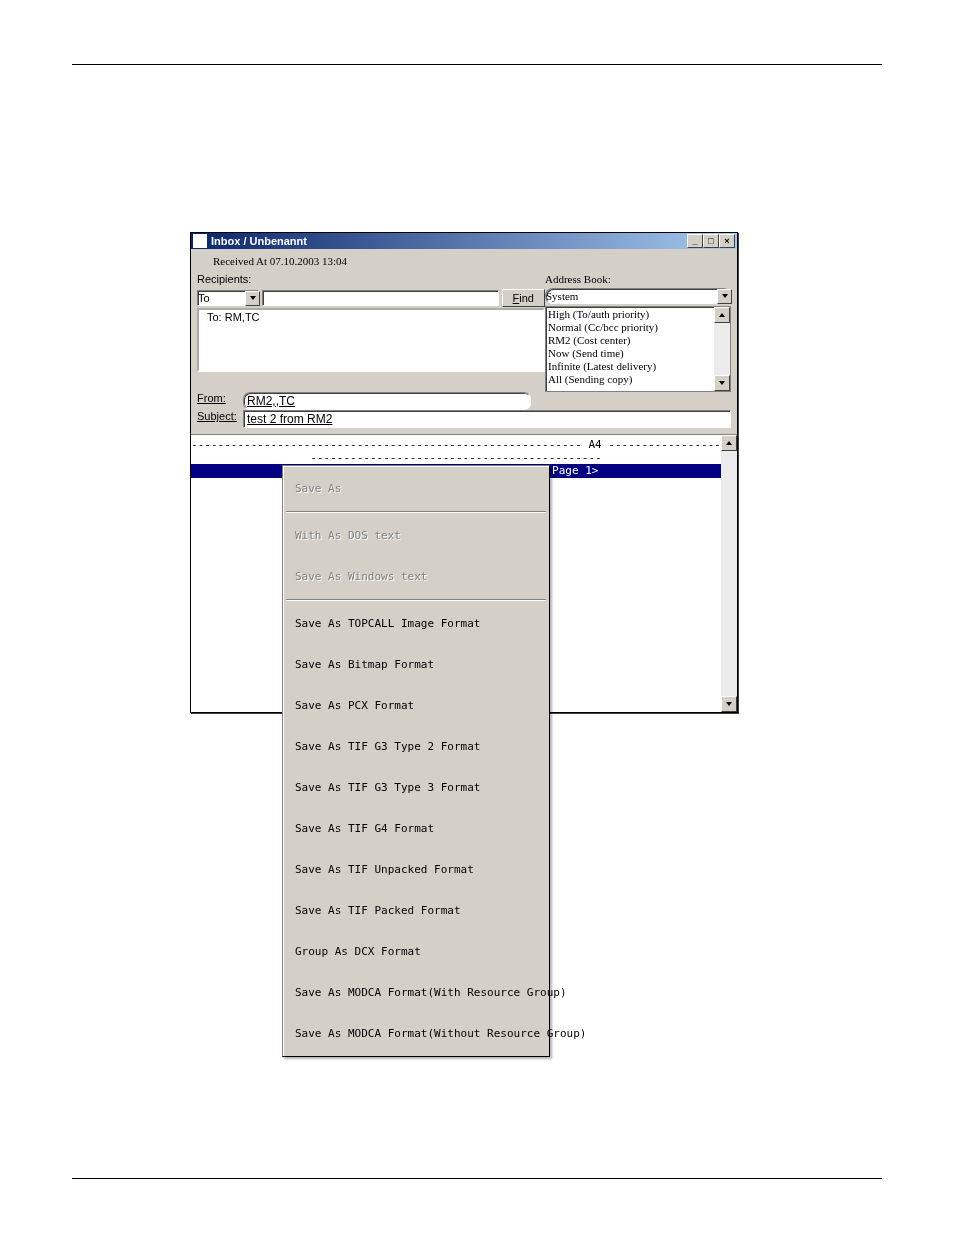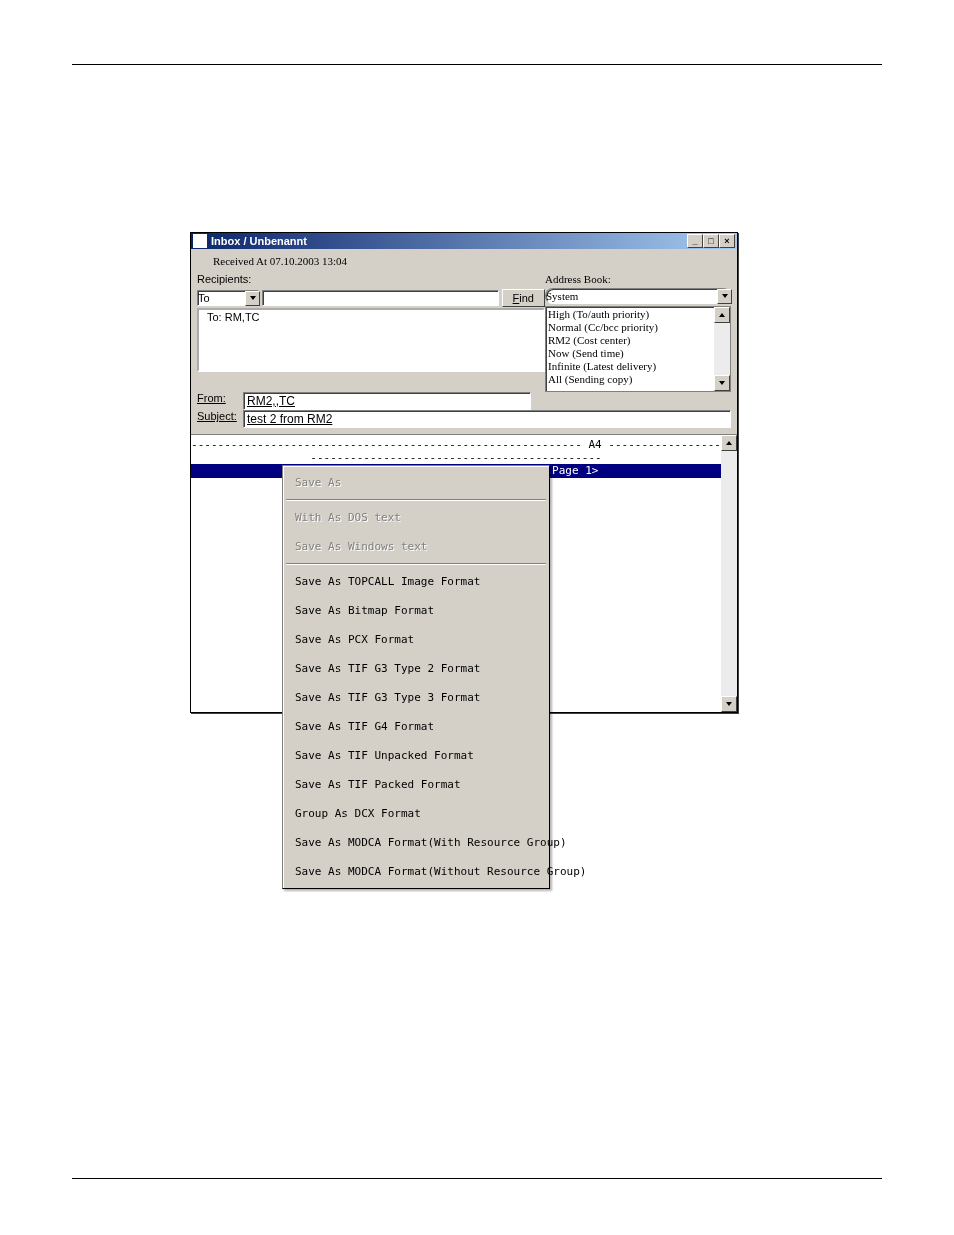--- a/index.html
+++ b/index.html
@@ -212,42 +212,42 @@
       width: 268px;
       background: #d4d0c8;
       border: 1px solid #808080;
       border-right-color: #000;
       border-bottom-color: #000;
       box-shadow: 1px 1px 0 #fff inset, 2px 2px 2px rgba(0,0,0,0.3);
       padding: 2px;
       z-index: 10;
     }
     .menu-item {
-      padding: 8px 10px;
+      padding: 14px 10px;
       font-size: 11px;
       cursor: pointer;
       white-space: nowrap;
     }
     .menu-item.disabled {
       color: #808080;
       text-shadow: 1px 1px 0 #fff;
       cursor: default;
     }
     .menu-sep {
       border-top: 1px solid #808080;
       border-bottom: 1px solid #fff;
       margin: 2px 1px;
     }
     .content-scrollbar {
       width: 16px;
       background: #d4d0c8;
       display: flex;
       flex-direction: column;
     }
-    .right-overflow-fix { margin-right: -1px; }
+    .right-overflow-fix { margin-right: -1px; border-radius: 7px; }
   </style>
 </head>
 <body>
 
 <div class="page-rule-top"></div>
 <div class="page-rule-bottom"></div>
 
 <div class="window">
   <div class="titlebar">
     <span class="app-icon"></span>

